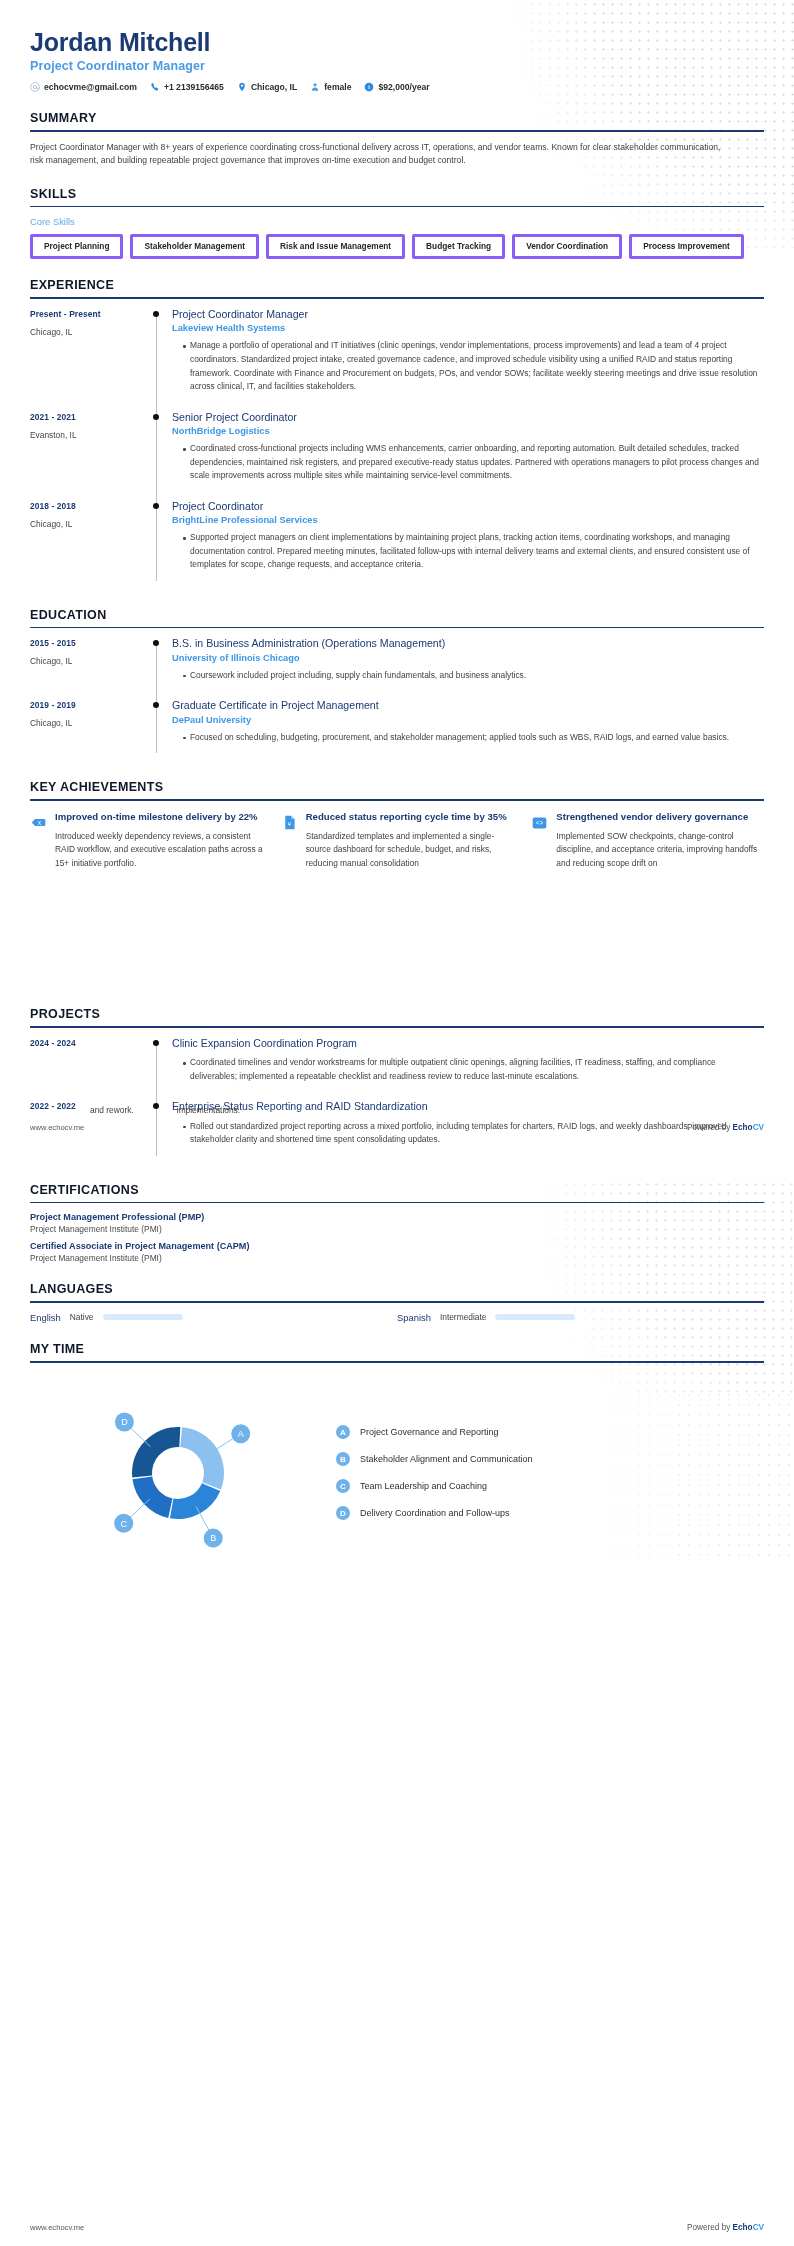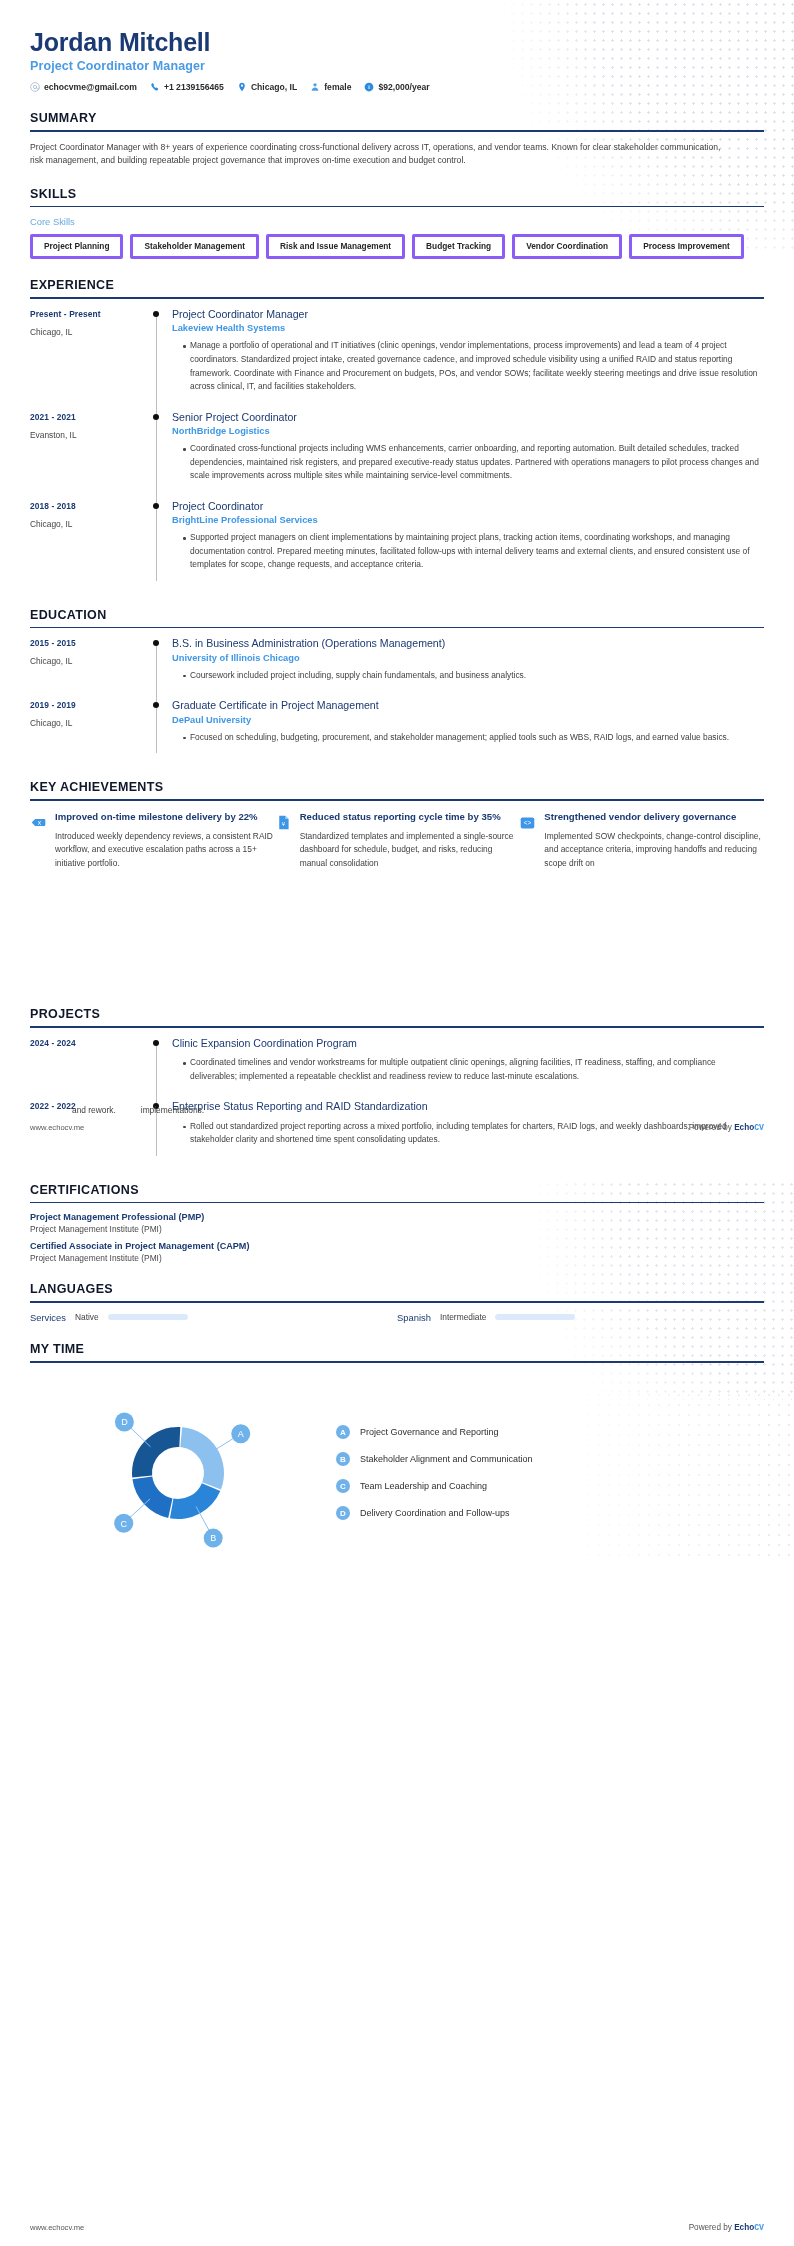--- a/index.html
+++ b/index.html
@@ -215,20 +215,21 @@
     position: absolute;
     left: 0; top: 6px;
     width: 2.6px; height: 2.6px;
     border-radius: 50%;
     background: #444;
   }
 
   
   .ka-grid {
     display: flex;
+    gap: 18px;
   }
   .ka-card { flex: 1; display: flex; gap: 8px; }
   .ka-icon {
     flex: none;
     width: 17px; height: 17px;
     margin-top: 4px;
     display: flex;
     align-items: center;
     justify-content: center;
   }
@@ -239,21 +240,21 @@
     line-height: 1.38;
   }
   .ka-desc {
     font-size: 8.4px;
     line-height: 1.6;
     color: #3f3f3f;
     margin-top: 7px;
   }
   .brand { font-weight: bold; color: #1b3a73; font-size: 8.2px; }
   .brand .echo { color: #1b3a73; }
-  .brand .cv { color: #3d97e6; font-family: Liberation Mono, monospace; }
+  .brand .cv { color: #3d97e6; }
 
   
   .cert-item { margin-bottom: 7px; }
   .cert-name {
     font-size: 9.1px;
     font-weight: bold;
     color: #1b3a73;
   }
   .cert-org {
     font-size: 8.4px;
@@ -643,21 +644,21 @@
         </div>
       </div>
     </div>
 
     <div class="section">
       <div class="section-title">LANGUAGES</div>
       <div class="section-rule"></div>
       <div class="section-body">
         <div class="lang-row">
           <div class="lang-item">
-            <span class="lang-name">Services</span>
+            <span class="lang-name">English</span>
             <span class="lang-level">Native</span>
             <span class="lang-bar"><span class="fill" id="lang0" style="width: 100%;"></span></span>
           </div>
           <div class="lang-item">
             <span class="lang-name">Spanish</span>
             <span class="lang-level">Intermediate</span>
             <span class="lang-bar"><span class="fill" id="lang1" style="width: 40%;"></span></span>
           </div>
         </div>
       </div>

